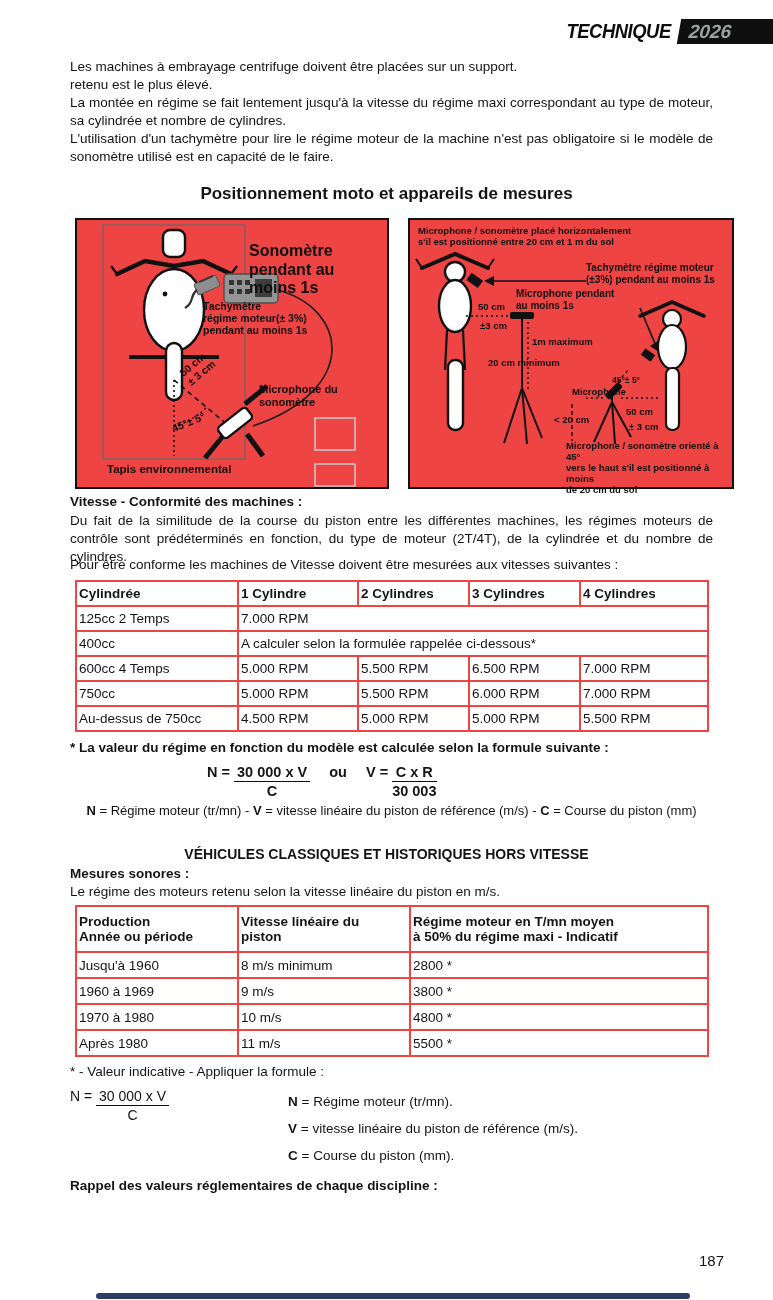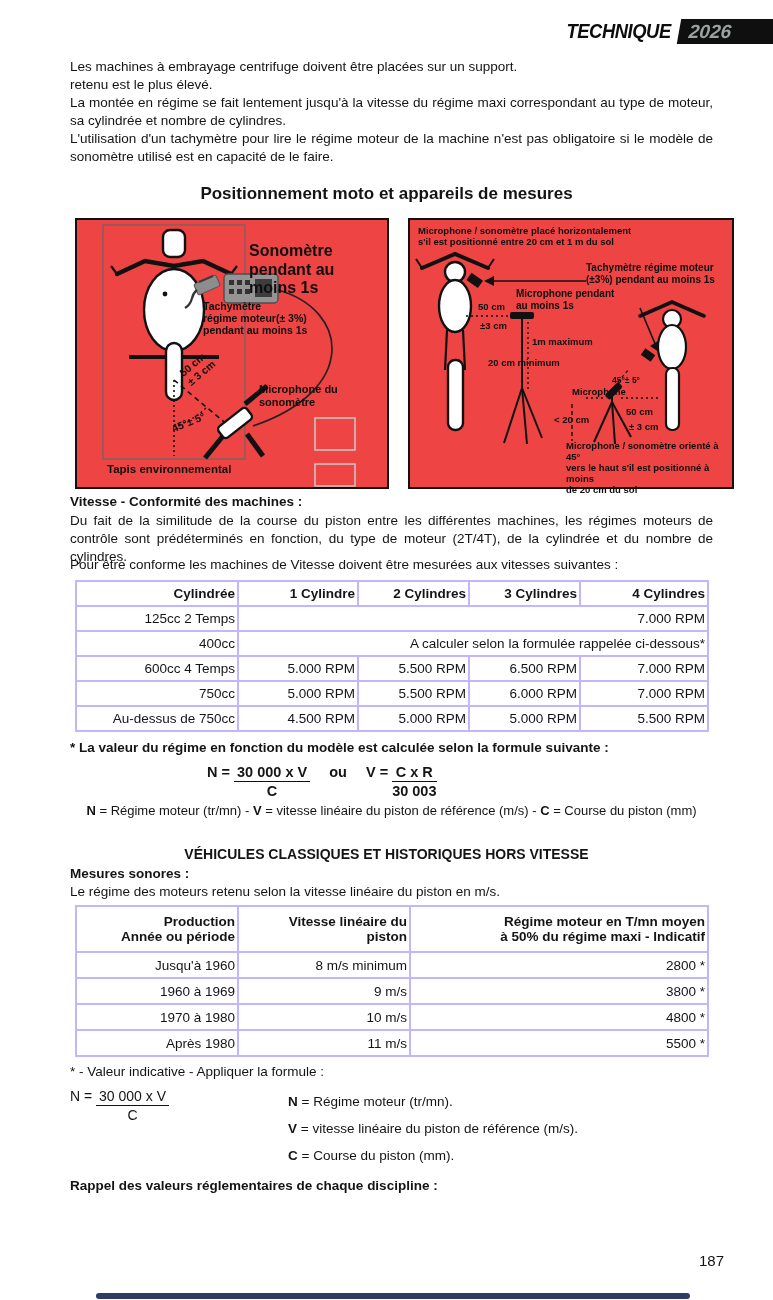--- a/index.html
+++ b/index.html
@@ -17,21 +17,21 @@
   .bold{font-weight:bold;}
   .center{text-align:center;}
   .doc-title{top:184px;left:0;width:773px;font-size:17px;font-weight:bold;}
   
   .diagram{border:2.5px solid #111;background:#ef4444;}
   .dlabel{position:absolute;font-weight:bold;color:#0f0f0f;white-space:pre-line;line-height:1.16;}
   .diagram svg{position:absolute;left:0;top:0;}
   
   table{border-collapse:collapse;table-layout:fixed;}
   .dtable{width:632px;font-size:13.5px;}
-  .dtable th,.dtable td{border:2px solid #c4b5fd;text-align:right;padding:0 2px;overflow:hidden;}
+  .dtable th,.dtable td{border:2px solid #ef4444;text-align:left;padding:0 2px;overflow:hidden;}
   .dtable th{font-weight:bold;white-space:pre-line;}
   .t1 tr{height:25px;}
   .t2 thead tr{height:46px;}
   .t2 tbody tr{height:26px;}
   
   .formula{font-weight:bold;font-size:14.5px;}
   .stack{display:inline-flex;flex-direction:column;text-align:center;vertical-align:top;}
   .stack .num{border-bottom:1.6px solid #111;padding:0 3px 1px 3px;}
   .stack .den{padding-top:1px;font-weight:bold;}
   .ou{margin:0 15px;}

